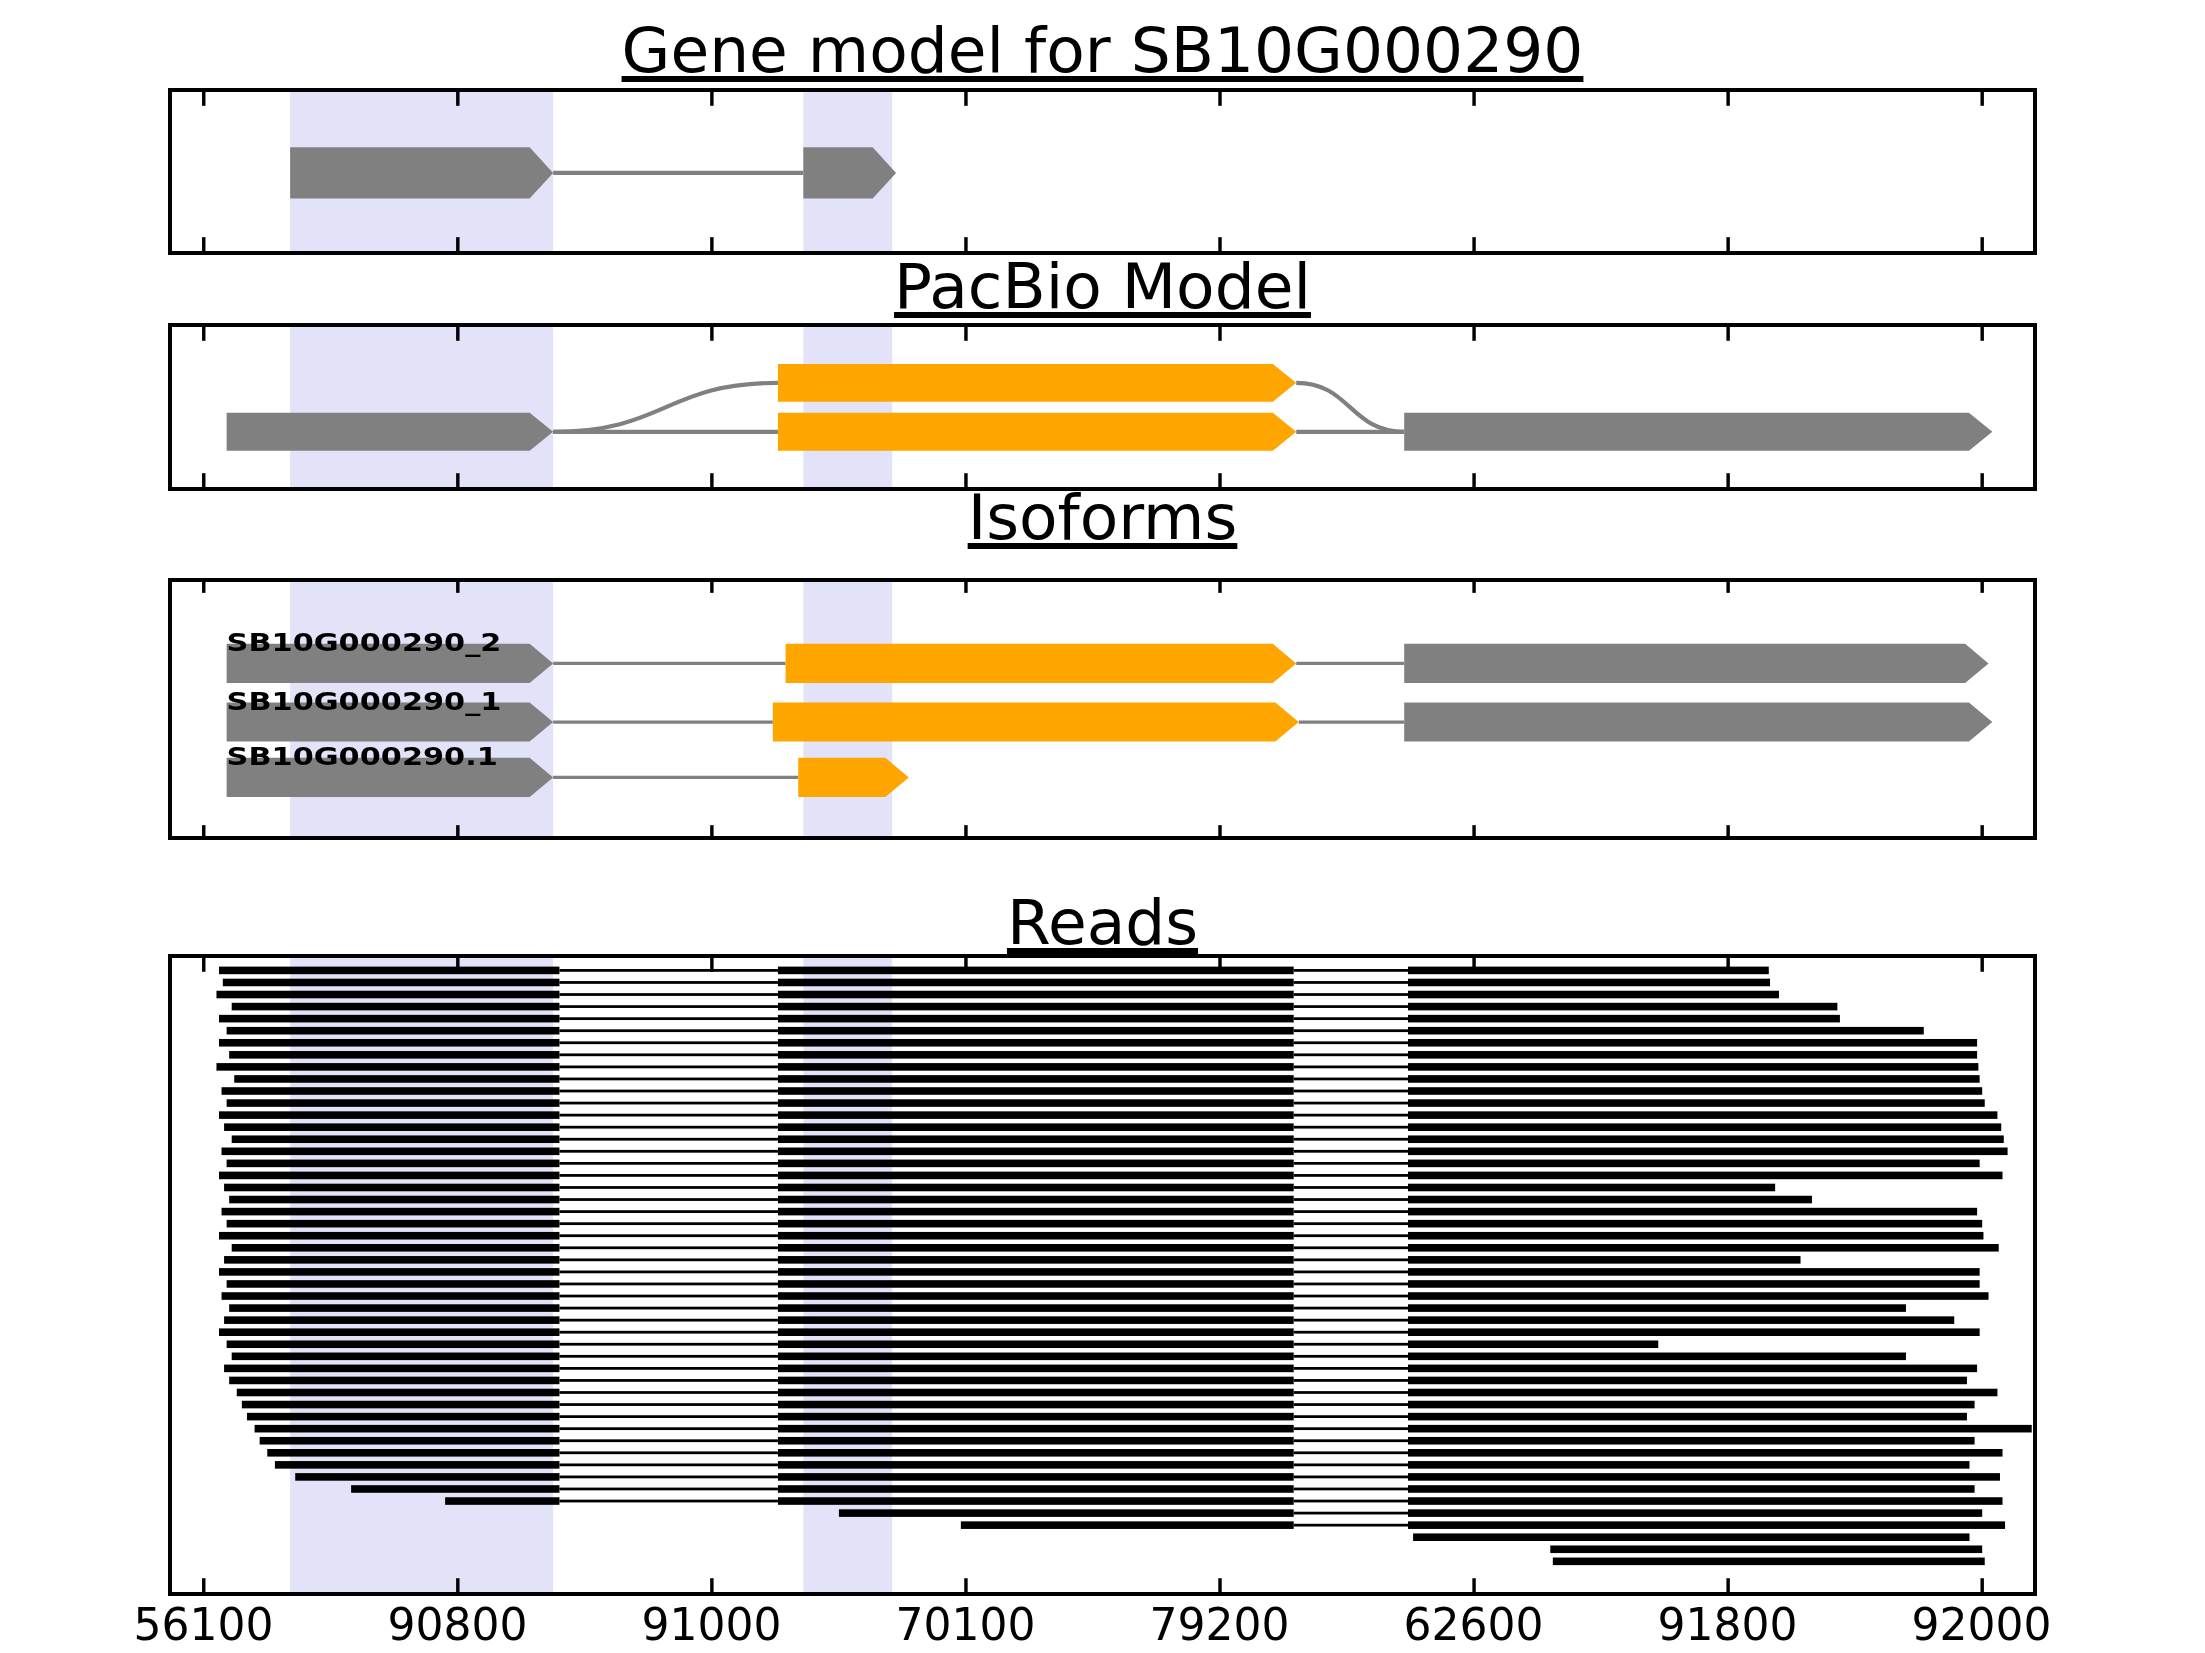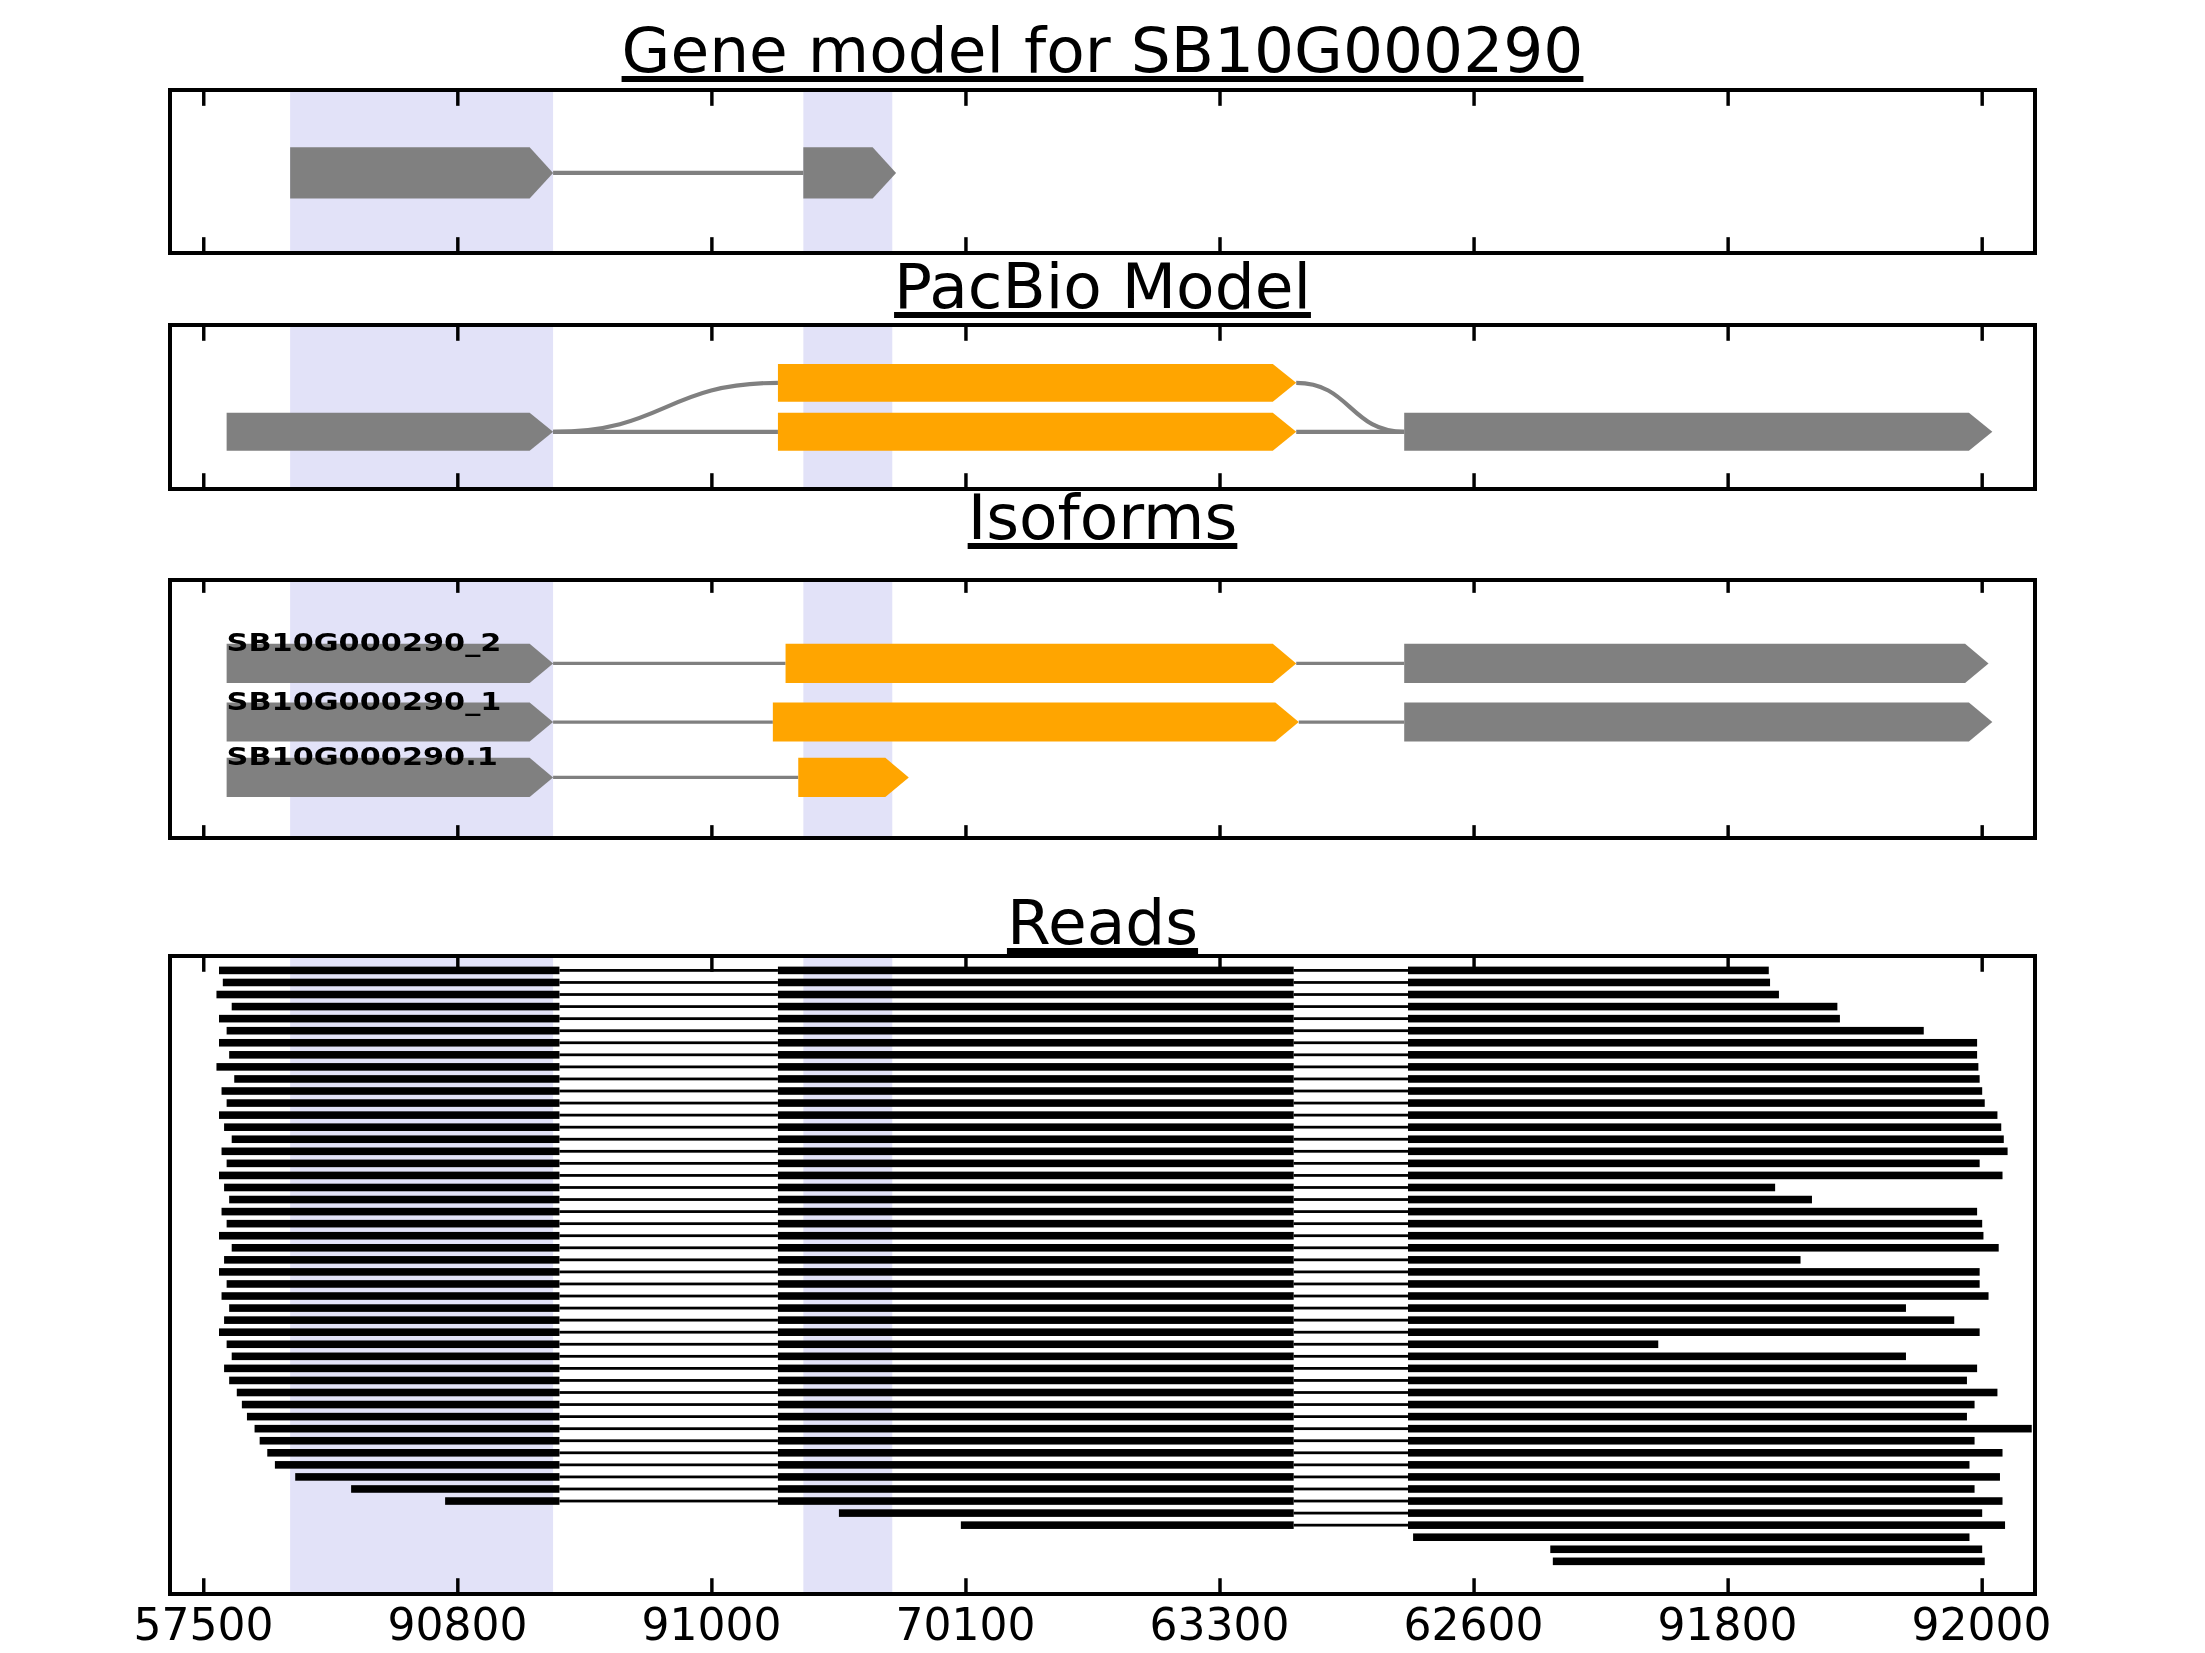--- a/index.html
+++ b/index.html
@@ -368,23 +368,23 @@
         <rect x="1144.5051194539249" y="817.5" width="482.8668941979522" height="11" fill="#000000"></rect>
         <rect x="1627.372013651877" y="821" width="165.87030716723552" height="4" fill="#000000"></rect>
         <rect x="1793.2423208191126" y="817.5" width="866.211604095563" height="11" fill="#000000"></rect>
         <rect x="1800.6143344709897" y="835" width="807.2354948805462" height="11" fill="#000000"></rect>
         <rect x="1999.6587030716723" y="852.5" width="626.6211604095565" height="11" fill="#000000"></rect>
         <rect x="2003.3447098976108" y="870" width="626.6211604095565" height="11" fill="#000000"></rect>
       </svg>
     </div>
 
   <div id="xlabels">
-      <div class="xlab" style="left: 204px;">57500</div>
+      <div class="xlab" style="left: 204px;">56100</div>
       <div class="xlab" style="left: 458px;">90800</div>
       <div class="xlab" style="left: 712px;">91000</div>
       <div class="xlab" style="left: 966px;">70100</div>
-      <div class="xlab" style="left: 1220px;">63300</div>
+      <div class="xlab" style="left: 1220px;">79200</div>
       <div class="xlab" style="left: 1474px;">62600</div>
       <div class="xlab" style="left: 1728px;">91800</div>
       <div class="xlab" style="left: 1982px;">92000</div>
     </div>
 </div>
 
 
 </body></html>

